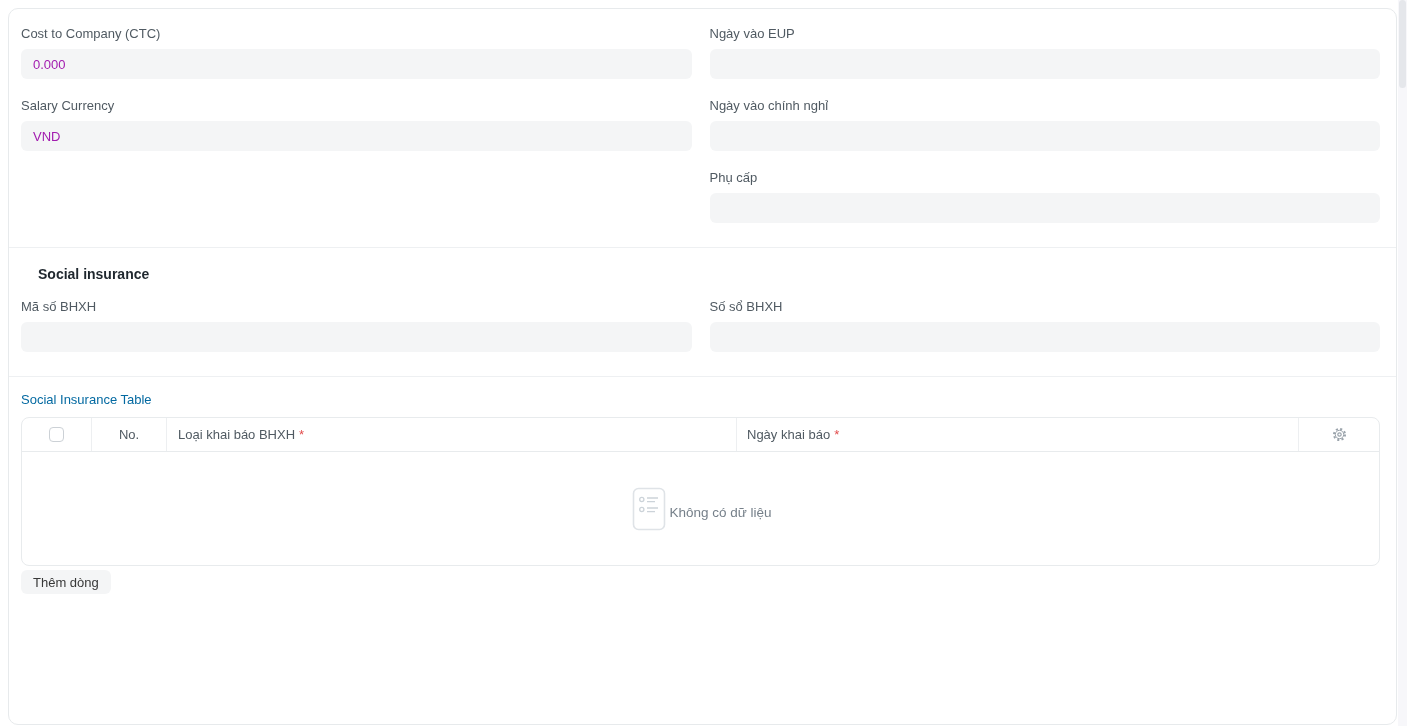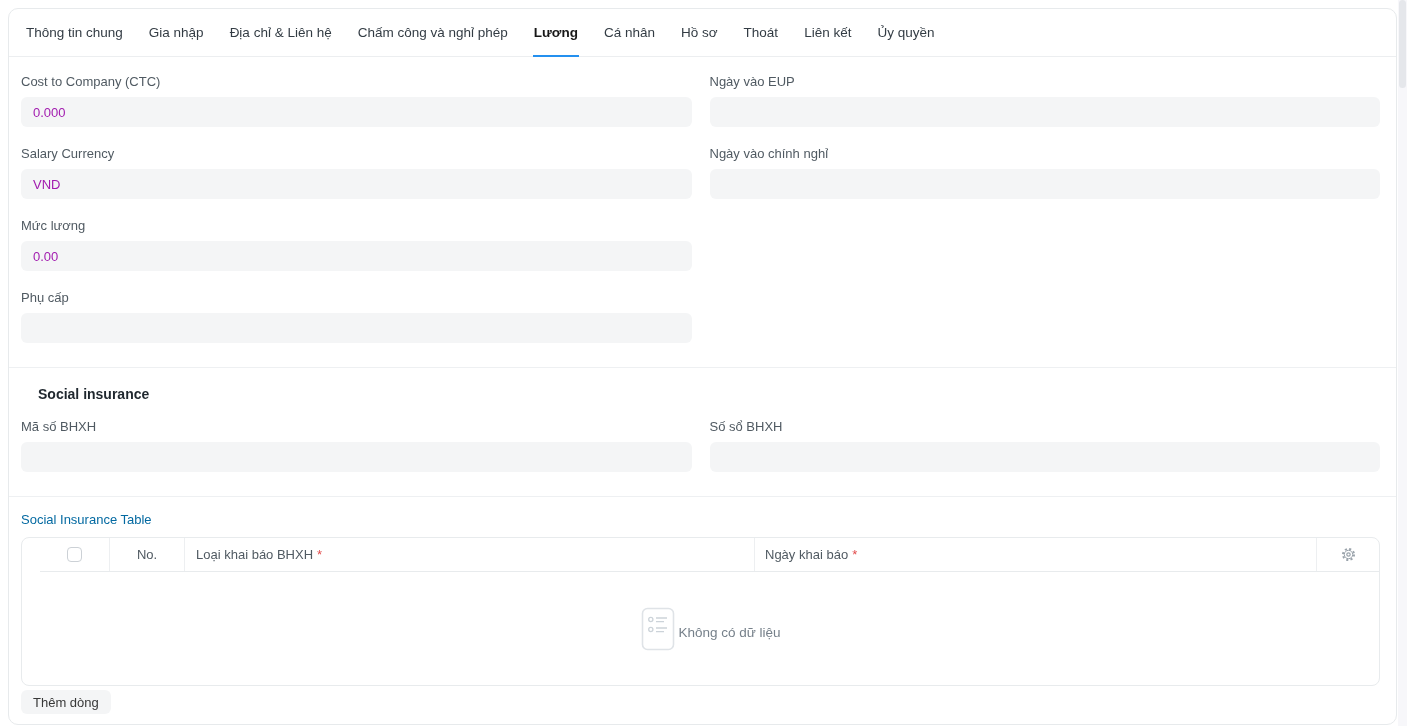--- a/index.html
+++ b/index.html
@@ -86,21 +86,20 @@
   .table-label {
     font-size: 13px;
     color: #0369a1;
     margin: 15px 0 10px 0;
   }
   .grid-table {
     border: 1px solid #e8ebed;
     border-radius: 8px;
     background: #fff;
     overflow: hidden;
-    padding-left: 18px;
   }
   .thead {
     display: flex;
     height: 34px;
     border-bottom: 1px solid #e8ebed;
     font-size: 13px;
     color: #505a62;
   }
   .th {
     display: flex;
@@ -166,32 +165,20 @@
   .gear-btn {
     background: none; border: none; padding: 2px; cursor: pointer;
     display: flex; align-items: center;
   }
 </style>
 </head>
 <body>
 
 <div class="card">
 
-  <div class="tabbar">
-    <div class="tab">Thông tin chung</div>
-    <div class="tab">Gia nhập</div>
-    <div class="tab">Địa chỉ &amp; Liên hệ</div>
-    <div class="tab">Chấm công và nghỉ phép</div>
-    <div class="tab active">Lương</div>
-    <div class="tab">Cá nhân</div>
-    <div class="tab">Hồ sơ</div>
-    <div class="tab">Thoát</div>
-    <div class="tab">Liên kết</div>
-    <div class="tab">Ủy quyền</div>
-  </div>
 
   <div class="content">
 
     
     <div class="grid2">
       <div class="field">
         <span class="flabel">Cost to Company (CTC)</span>
         <input type="text" value="0.000" style="">
       </div>
       <div class="field">
@@ -201,24 +188,20 @@
 
       <div class="field">
         <span class="flabel">Salary Currency</span>
         <input type="text" value="VND" style="">
       </div>
       <div class="field">
         <span class="flabel">Ngày vào chính nghỉ</span>
         <input type="text" value="" style="">
       </div>
 
-      <div class="field">
-        <span class="flabel">Mức lương</span>
-        <input type="text" value="0.00" style="">
-      </div>
       <div></div>
 
       <div class="field">
         <span class="flabel">Phụ cấp</span>
         <input type="text" value="" style="">
       </div>
       <div></div>
     </div>
 
     <hr class="divider">

